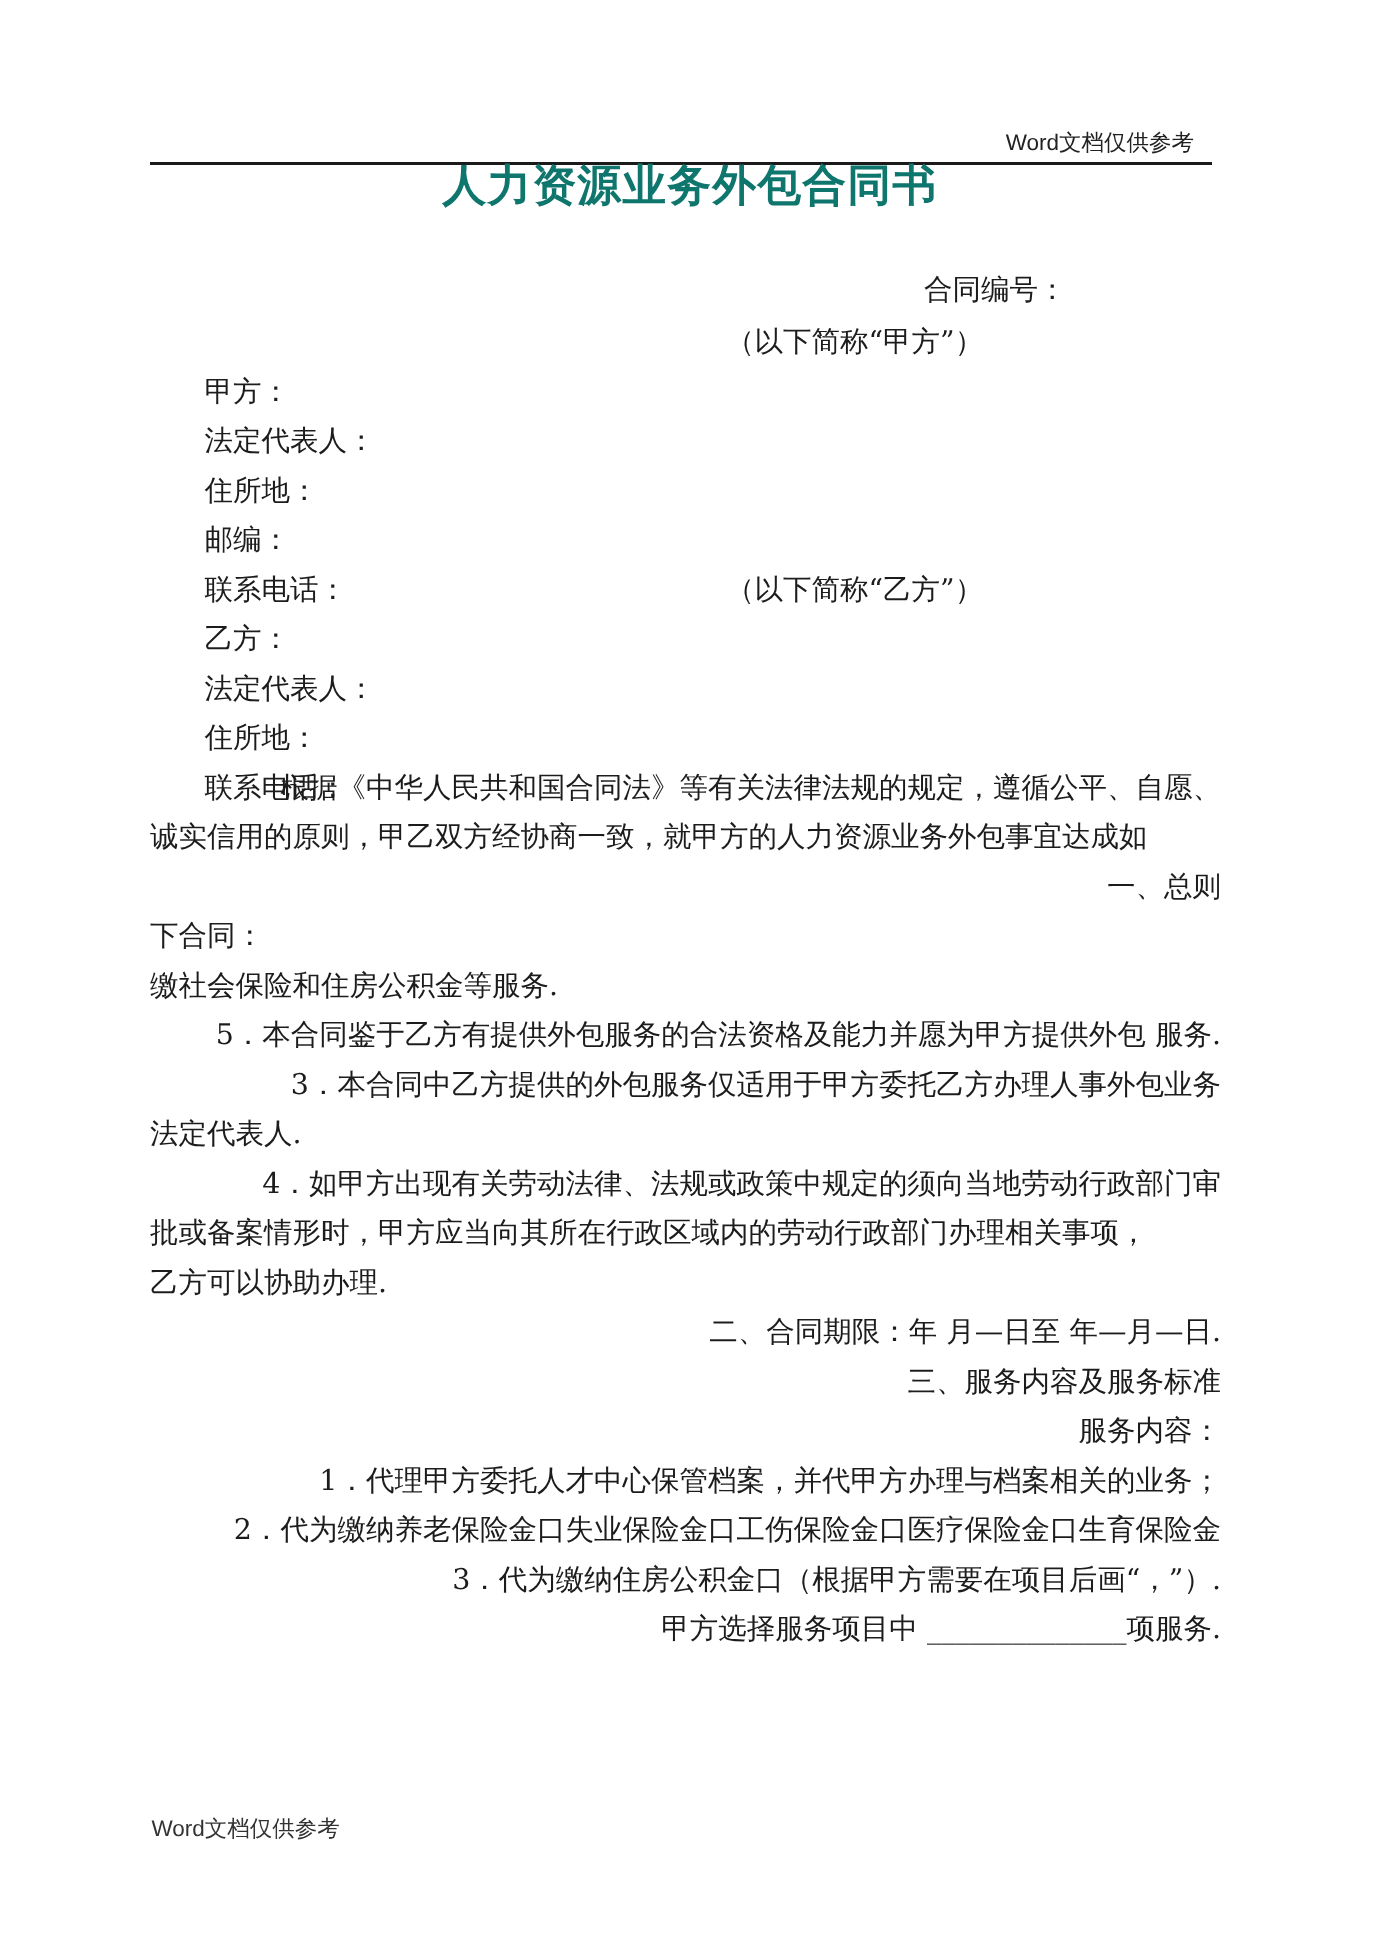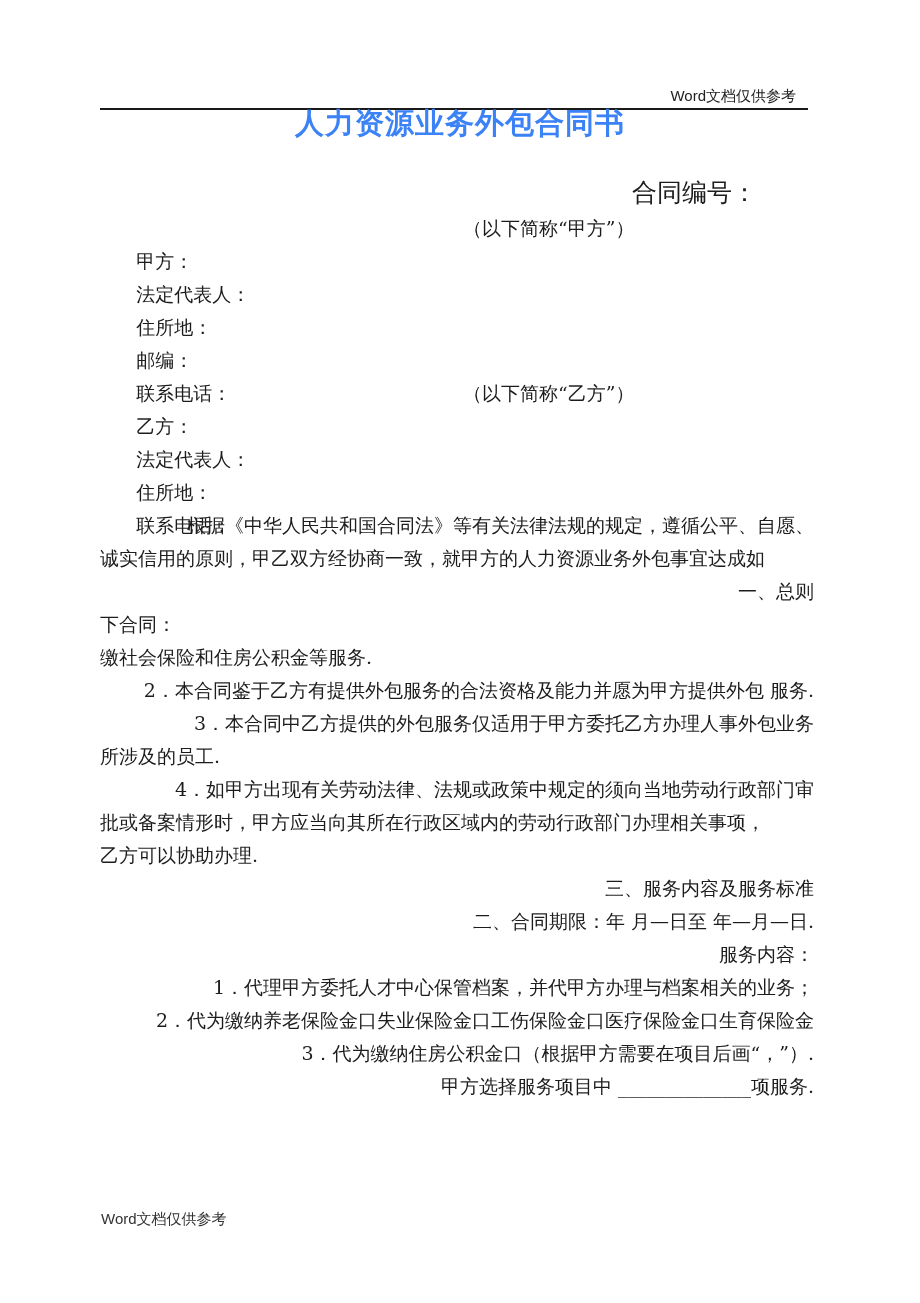--- a/index.html
+++ b/index.html
@@ -35,27 +35,27 @@
   .doc-title {
     position: absolute;
     left: 0;
     top: 102px;
     width: 920px;
     text-align: center;
     font-size: 29px;
     font-weight: 700;
     line-height: 42px;
     letter-spacing: 1px;
-    color: #3b82f6;
+    color: #0f766e;
   }
   .contract-no {
     position: absolute;
-    left: 632px;
+    left: 616px;
     top: 180px;
-    font-size: 25px;
+    font-size: 19px;
     line-height: 26px;
   }
   .body-text {
     position: absolute;
     left: 100px;
     top: 212px;
     width: 714px;
     font-size: 19px;
     line-height: 33px;
   }
@@ -65,21 +65,21 @@
   }
   .indent {
     padding-left: 40px;
     text-align: right;
   }
   .party-row {
     position: relative;
   }
   .pnote {
     position: absolute;
-    left: 363px;
+    left: 384px;
     top: 0;
   }
   .footer-mark {
     position: absolute;
     left: 101px;
     top: 1210px;
     font-family: "Liberation Sans", "DejaVu Sans", sans-serif;
     font-size: 15px;
     color: #333333;
   }
@@ -127,28 +127,28 @@
     </div>
     <div class="line party-row">
       <span class="plabel">联系电话：</span>
     </div>
 
     <div class="line indent">根据《中华人民共和国合同法》等有关法律法规的规定，遵循公平、自愿、</div>
     <div class="line">诚实信用的原则，甲乙双方经协商一致，就甲方的人力资源业务外包事宜达成如</div>
     <div class="line indent">一、总则</div>
     <div class="line">下合同：</div>
     <div class="line">缴社会保险和住房公积金等服务.</div>
-    <div class="line indent">2．本合同鉴于乙方有提供外包服务的合法资格及能力并愿为甲方提供外包 服务.</div>
+    <div class="line indent">5．本合同鉴于乙方有提供外包服务的合法资格及能力并愿为甲方提供外包 服务.</div>
     <div class="line indent">3．本合同中乙方提供的外包服务仅适用于甲方委托乙方办理人事外包业务</div>
-    <div class="line">所涉及的员工.</div>
+    <div class="line">法定代表人.</div>
     <div class="line indent">4．如甲方出现有关劳动法律、法规或政策中规定的须向当地劳动行政部门审</div>
     <div class="line">批或备案情形时，甲方应当向其所在行政区域内的劳动行政部门办理相关事项，</div>
     <div class="line">乙方可以协助办理.</div>
+    <div class="line indent">二、合同期限：年 月—日至 年—月—日.</div>
     <div class="line indent">三、服务内容及服务标准</div>
-    <div class="line indent">二、合同期限：年 月—日至 年—月—日.</div>
     <div class="line indent">服务内容：</div>
     <div class="line indent">1．代理甲方委托人才中心保管档案，并代甲方办理与档案相关的业务；</div>
     <div class="line indent">2．代为缴纳养老保险金口失业保险金口工伤保险金口医疗保险金口生育保险金</div>
     <div class="line indent">3．代为缴纳住房公积金口（根据甲方需要在项目后画“，”）.</div>
     <div class="line indent">甲方选择服务项目中 ______________项服务.</div>
 
   </div>
 
   <div class="footer-mark">Word文档仅供参考</div>
 

